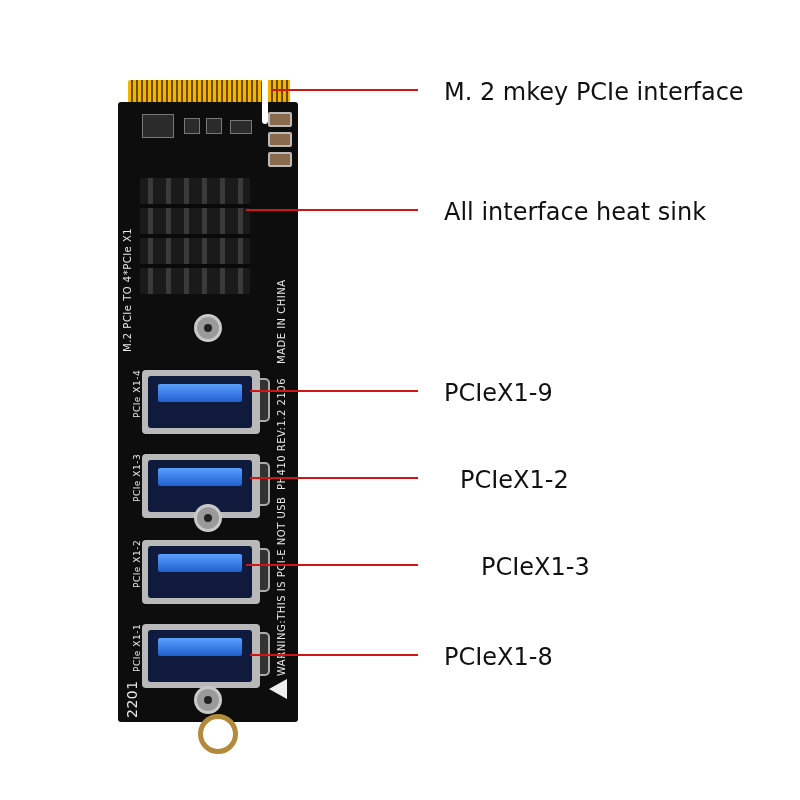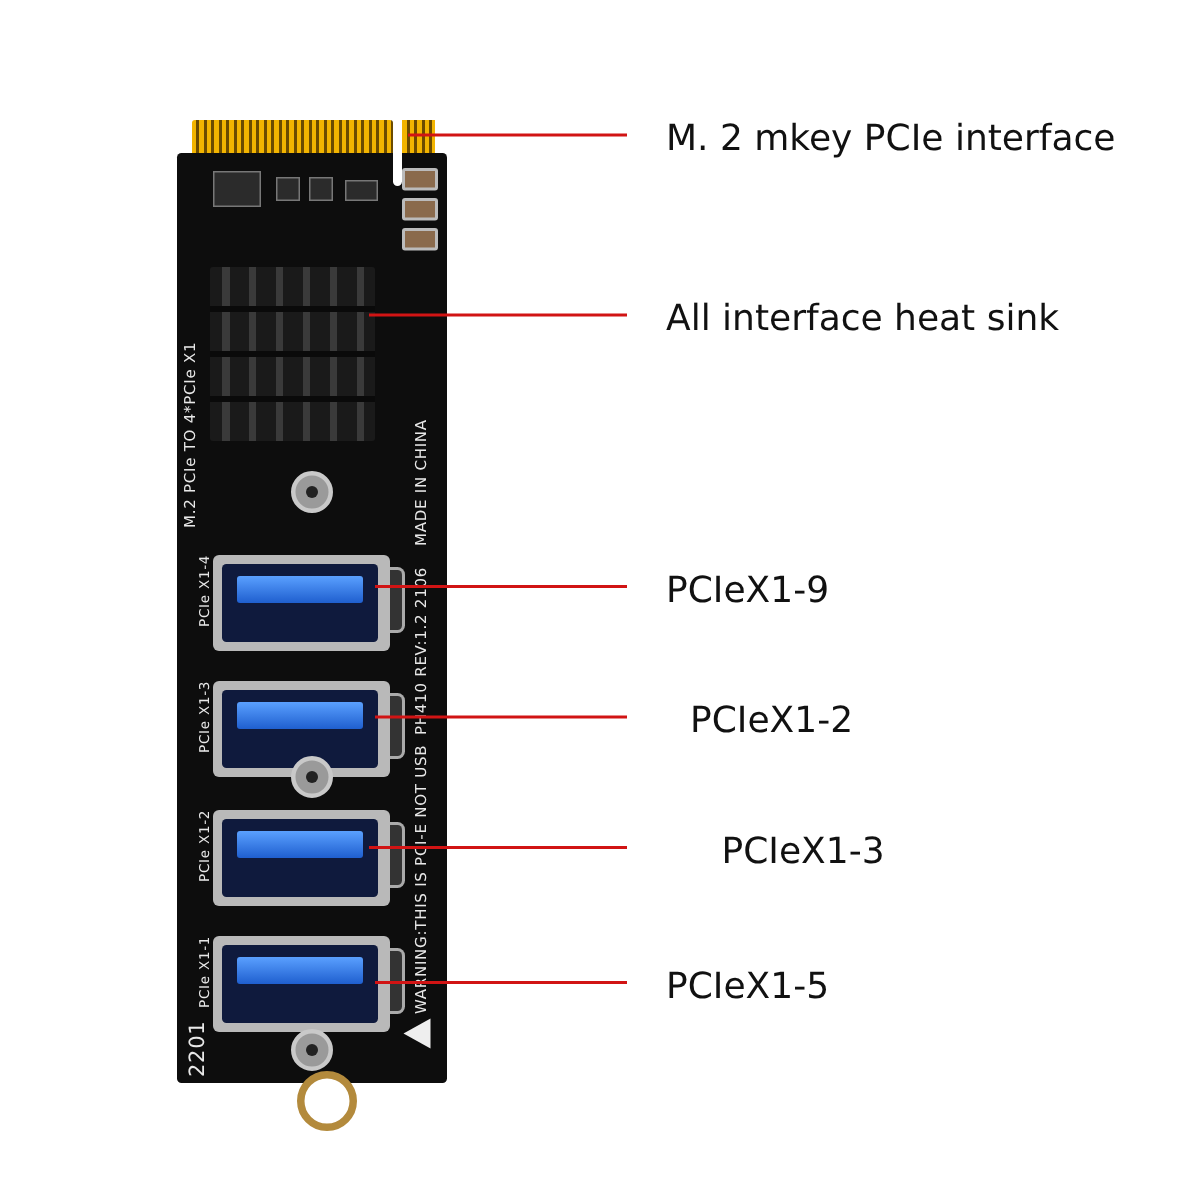--- a/index.html
+++ b/index.html
@@ -96,13 +96,13 @@
 <div class="lead" style="left:250px;top:390px;width:168px;"></div>
 <div class="lead" style="left:250px;top:477px;width:168px;"></div>
 <div class="lead" style="left:246px;top:564px;width:172px;"></div>
 <div class="lead" style="left:250px;top:654px;width:168px;"></div>
 
 <span class="label" style="left:444px;top:78px;">M. 2 mkey PCIe interface</span>
 <span class="label" style="left:444px;top:198px;">All interface heat sink</span>
 <span class="label" style="left:444px;top:379px;">PCIeX1-9</span>
 <span class="label" style="left:444px;top:466px;margin-left:16px;">PCIeX1-2</span>
 <span class="label" style="left:444px;top:553px;margin-left:37px;">PCIeX1-3</span>
-<span class="label" style="left:444px;top:643px;">PCIeX1-5</span>
+<span class="label" style="left:444px;top:643px;">PCIeX1-8</span>
 
 </body></html>

